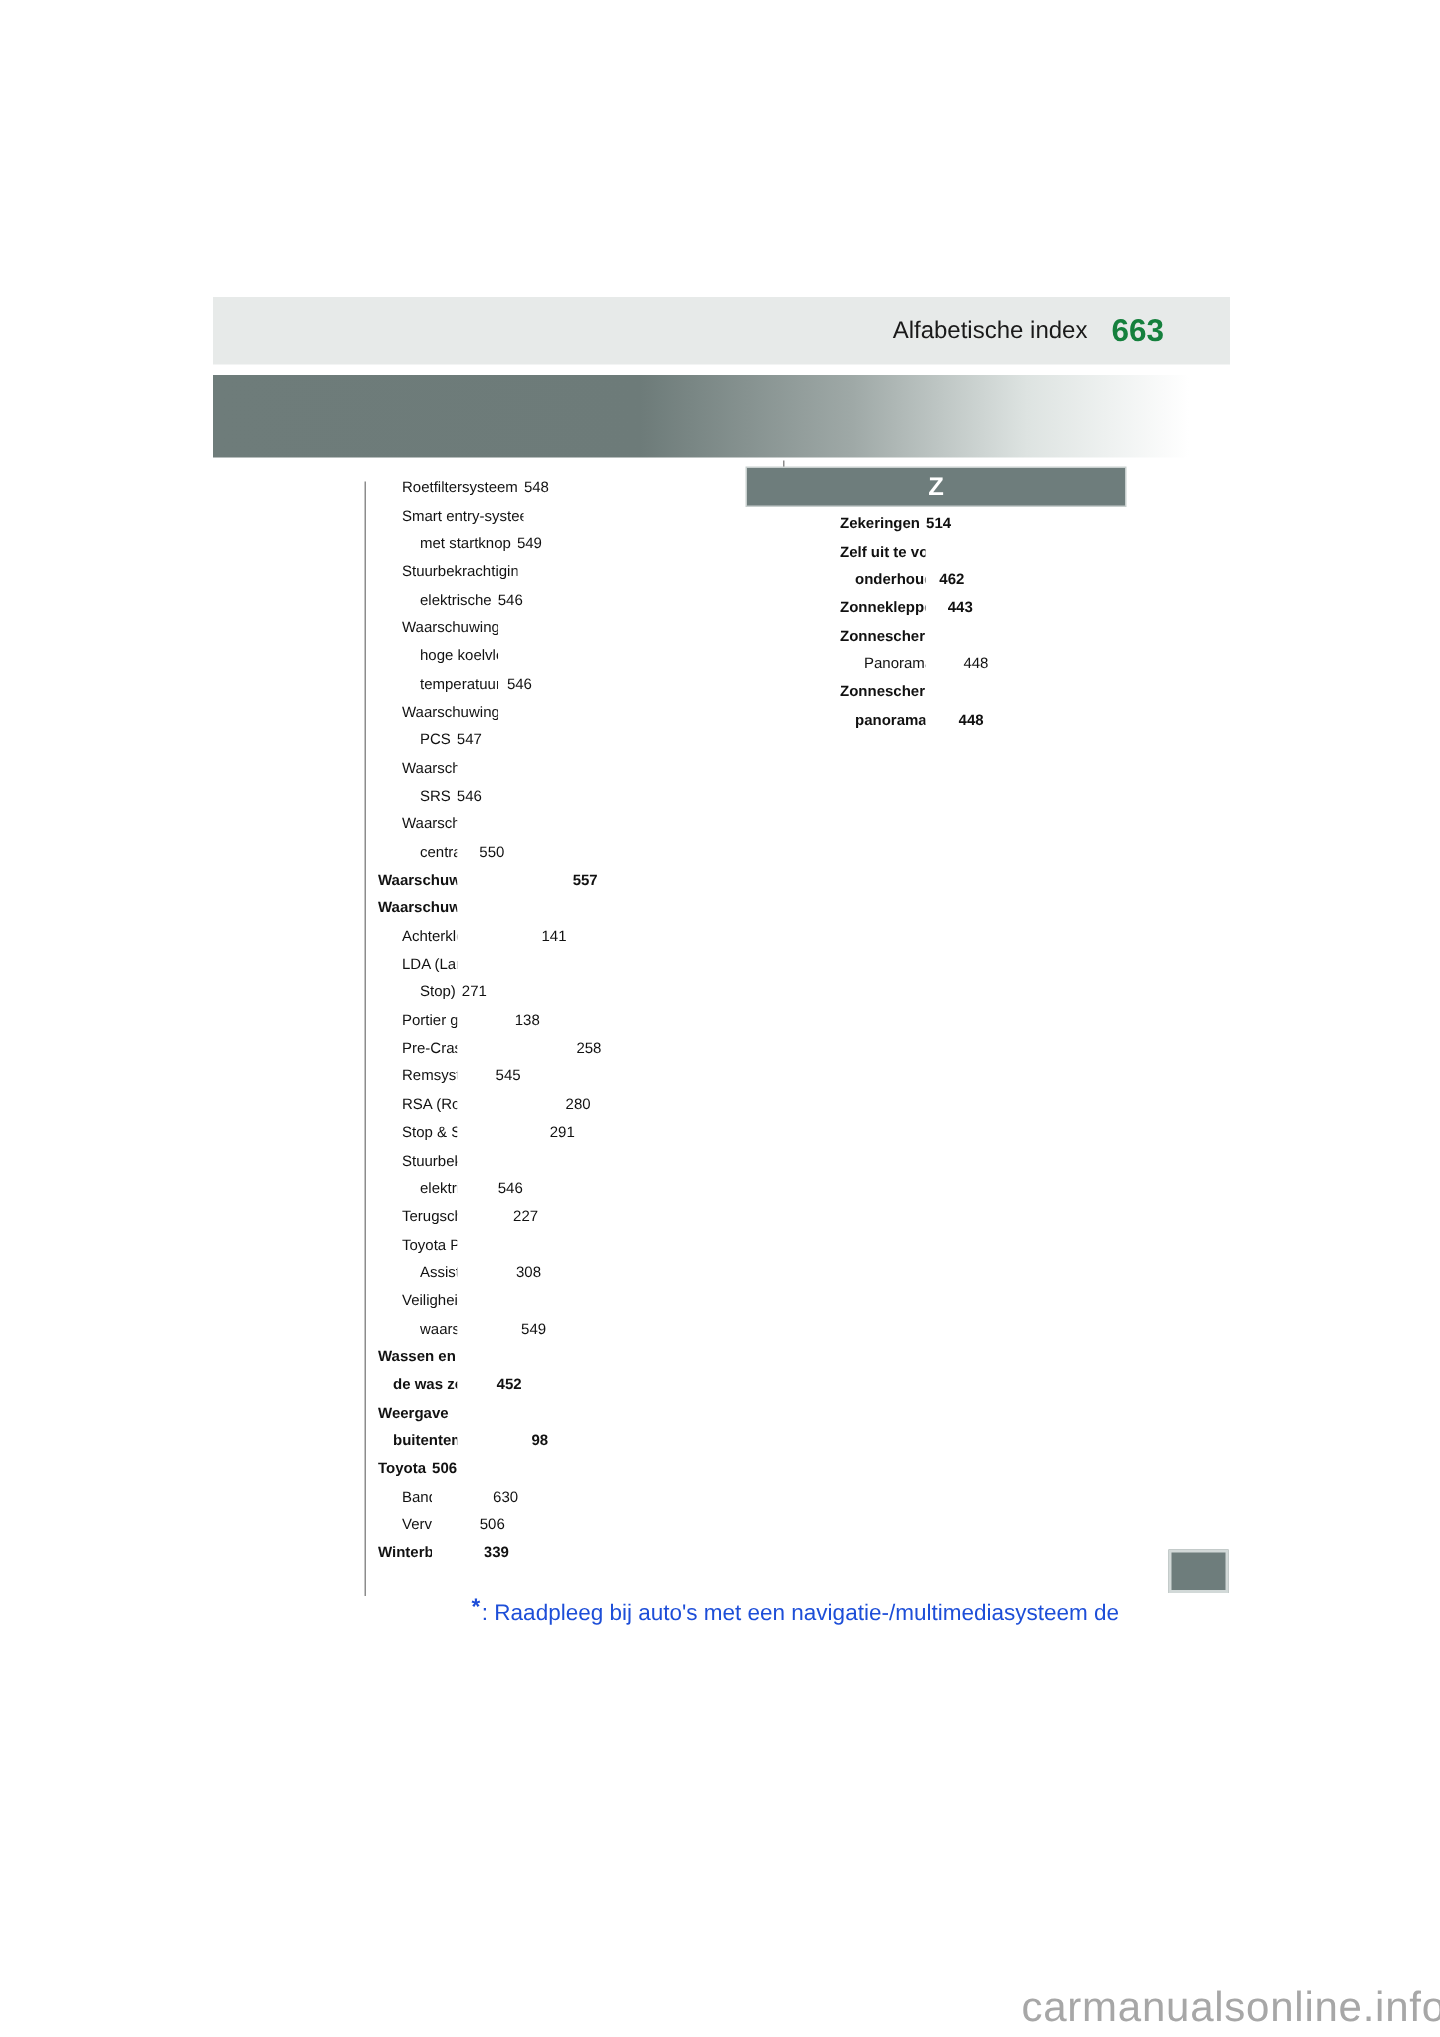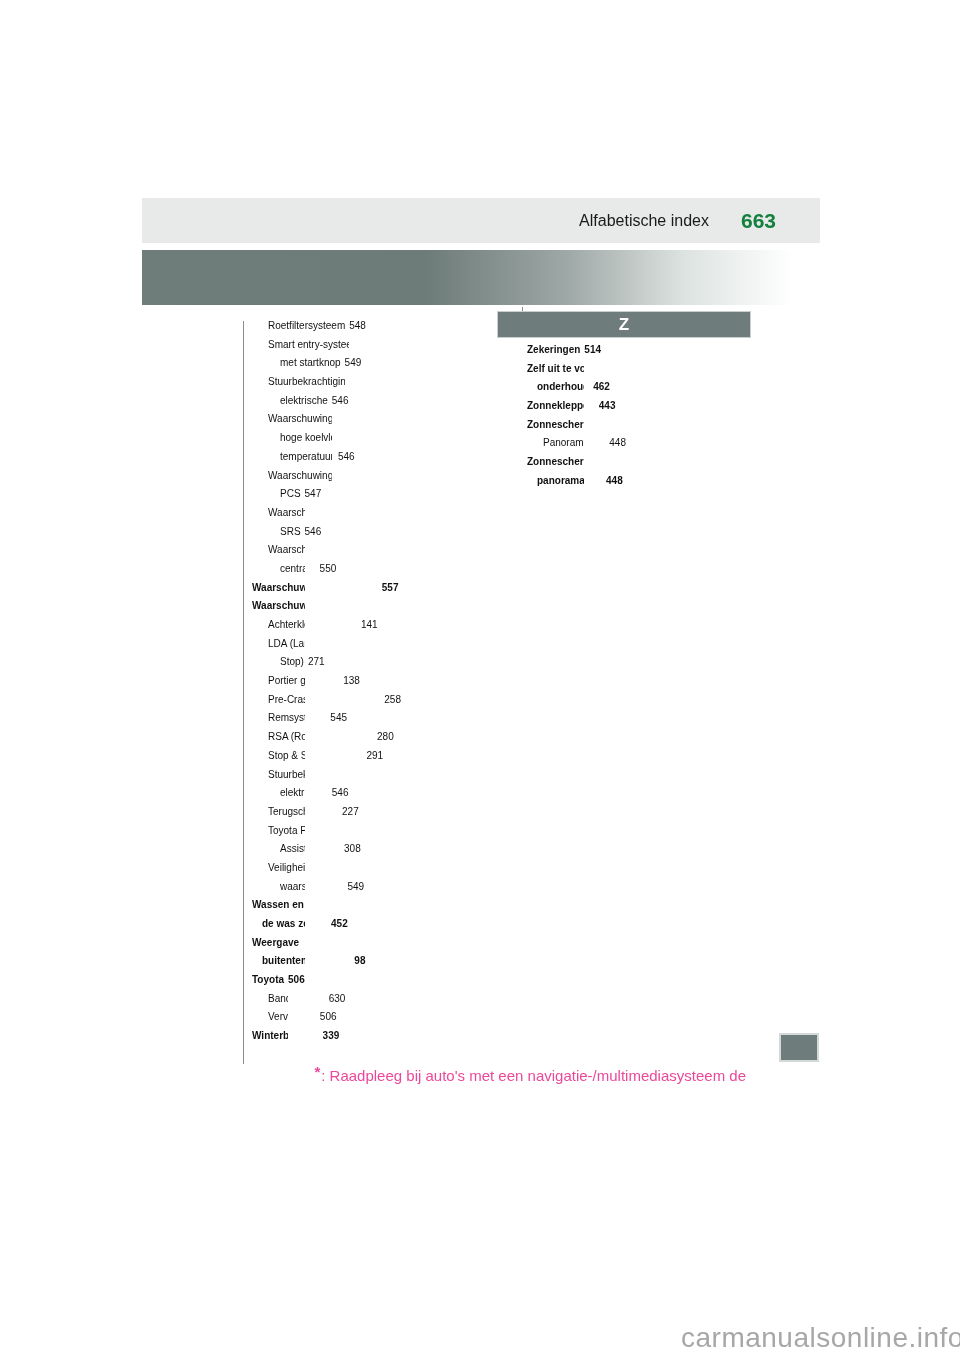--- a/index.html
+++ b/index.html
@@ -9,36 +9,36 @@
     background:#ffffff;
     font-family:"Liberation Sans", sans-serif;
     color:#111;
     overflow:hidden;
   }
   
   .header-bar{
     position:absolute;left:142px;top:198px;width:678px;height:45px;
     background:var(--header-bar,#e7eae9);
     display:flex;align-items:center;justify-content:flex-end;
-    gap:32px;box-sizing:border-box;padding-right:44px;
+    gap:16px;box-sizing:border-box;padding-right:44px;
   }
   .header-title{font-size:16px;color:#1a1a1a;}
   .header-page{font-size:21px;font-weight:bold;color:#15803d;}
   .gradient-bar{
     position:absolute;left:142px;top:250px;width:678px;height:55px;
     background:linear-gradient(90deg,var(--accent,#6e7c7a) 0%,#6d7b79 42%,#9fa9a7 63%,#dde3e1 80%,#ffffff 96%);
   }
   
   .rule{position:absolute;width:1px;background:var(--rule,#8c8c8c);}
   .rule-left{left:243px;top:321px;height:743px;}
   .rule-mid{left:522px;top:307px;height:759px;}
   
   .col{position:absolute;}
   .col-left{left:252px;top:317px;width:220px;}
-  .col-right{left:527px;top:341px;width:216px;}
+  .col-right{left:560px;top:341px;width:216px;}
   .entry{
     display:flex;align-items:baseline;
     height:18.7px;line-height:18.7px;font-size:10px;
     white-space:nowrap;
   }
   .entry .label{flex-shrink:0;}
   .entry .dots{
     flex:1;min-width:0;overflow:hidden;
     letter-spacing:1px;margin:0 2px;
   }
@@ -52,21 +52,21 @@
   .zbar{
     position:absolute;left:498px;top:312px;width:252px;height:25px;
     background:var(--section-bar,#6e7d7c);
     color:#ffffff;font-weight:bold;font-size:17px;
     text-align:center;line-height:25px;
     box-shadow:0 0 0 1px #c8cfce;
   }
   
   .footnote{
     position:absolute;left:200px;top:1067px;width:546px;
-    text-align:right;font-size:15px;line-height:18.5px;color:#ec4899;
+    text-align:right;font-size:15px;line-height:18.5px;color:#1d4ed8;
   }
   .footnote .star{font-weight:bold;position:relative;top:-4px;margin-right:1px;}
   
   .side-tab{
     position:absolute;left:779px;top:1033px;width:36px;height:25px;
     background:var(--section-bar,#6f7c7b);
     border:2px solid #d2d9d8;
   }
   
   .watermark{

